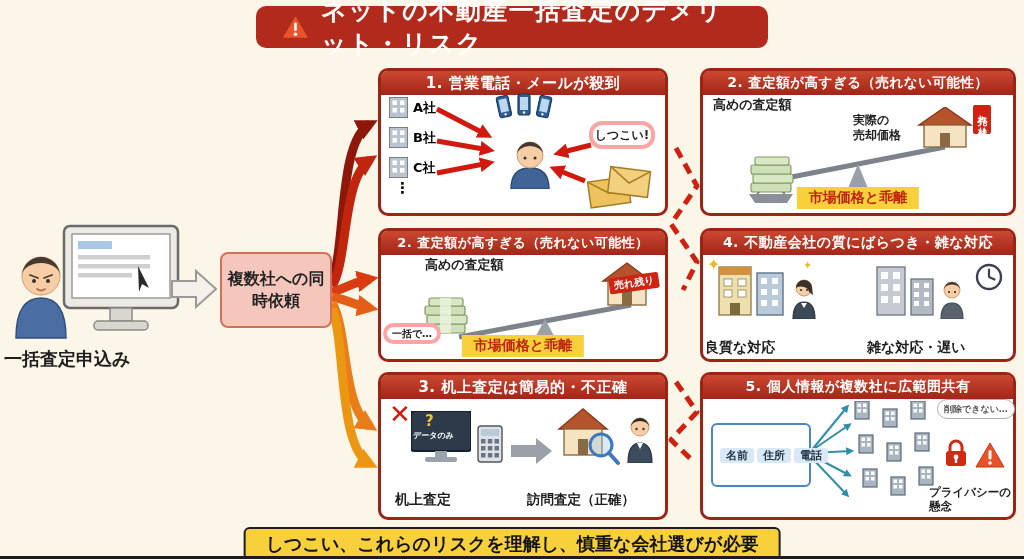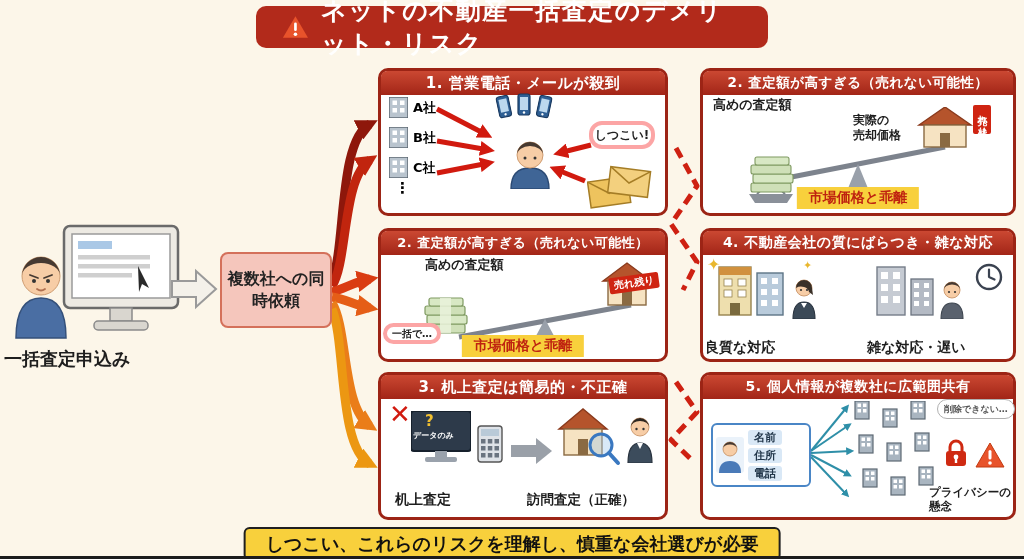--- a/index.html
+++ b/index.html
@@ -386,21 +386,21 @@
             <use href="#b5" transform="translate(110,66)"></use>
         </g>
       </svg>
       <div class="abs" style="left:8px;top:24px;width:100px;height:64px;background:#fff;border:2px solid #4a86c6;border-radius:6px;display:flex;align-items:center;gap:4px;padding:3px">
         <svg width="28" height="36" viewBox="0 0 28 36">
           <rect x="0" y="0" width="28" height="36" rx="3" fill="#eaf2fa"></rect>
           <circle cx="14" cy="12" r="7" fill="#f7cda6" stroke="#cf9d72" stroke-width="1"></circle>
           <path d="M7,12 a7,7 0 0 1 14,0 a7,4.5 0 0 0 -14,0 z" fill="#463931"></path>
           <path d="M3,36 q0,-12 11,-12 q11,0 11,12 z" fill="#4a7ab8"></path>
         </svg>
-        <div style="display:flex;flex-direction:column;gap:3px">
+        <div style="display:flex;flex-direction:row;gap:3px">
           <span class="chip">名前</span>
           <span class="chip">住所</span>
           <span class="chip">電話</span>
         </div>
       </div>
       <div class="bubble" style="left:234px;top:0px;height:20px;padding:0 6px;font-size:9px;color:#555;border-width:1.5px;border-color:#b0b0b0">削除できない…</div>
       <svg class="abs" style="left:238px;top:38px" width="30" height="32" viewBox="0 0 30 32">
         <path d="M9,14 v-4 a6,6 0 0 1 12,0 v4" fill="none" stroke="#cf2a12" stroke-width="3"></path>
         <rect x="5" y="14" width="20" height="15" rx="3" fill="#cf2a12"></rect>
         <circle cx="15" cy="20" r="2.4" fill="#fff"></circle>

